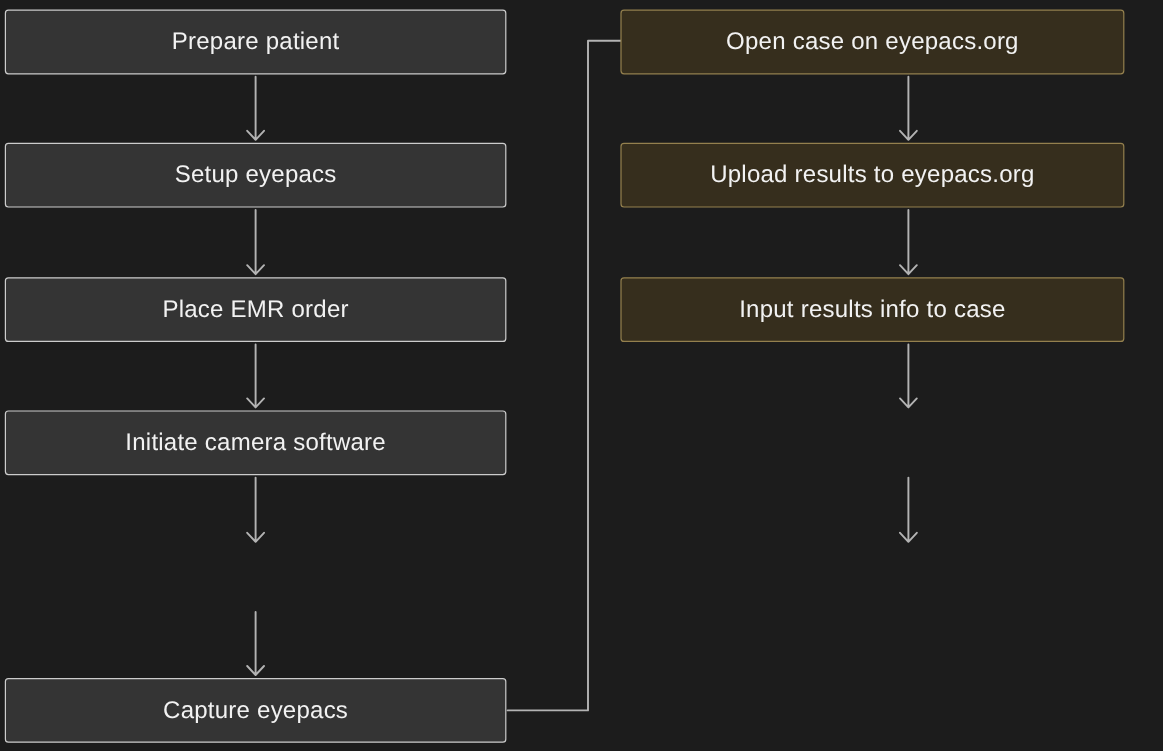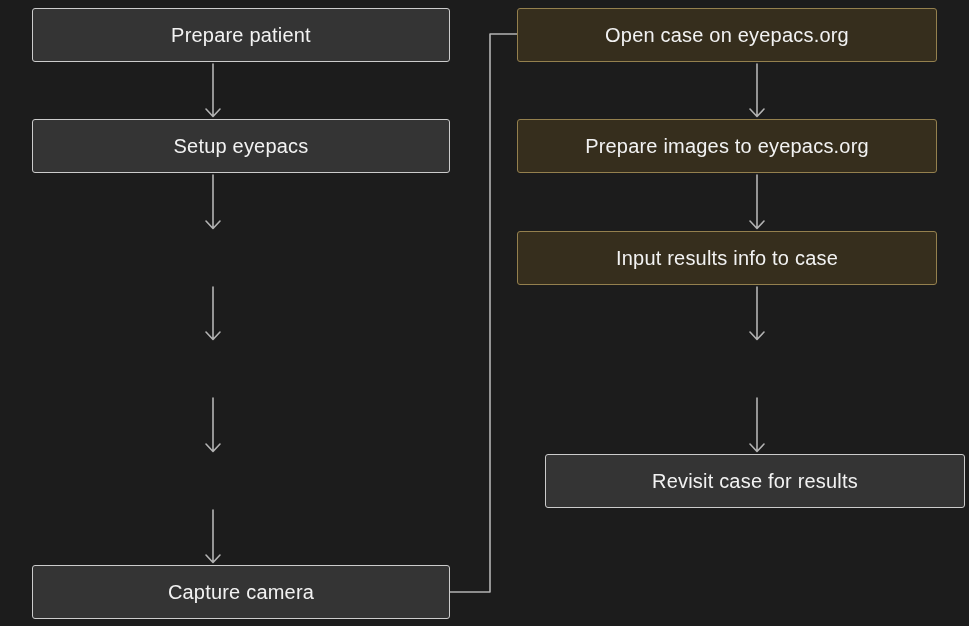--- a/index.html
+++ b/index.html
@@ -44,21 +44,20 @@
     justify-content:center;
     border-radius:3px;
     font-size:20px;
     letter-spacing:0.2px;
     color:var(--text);
     cursor:default;
   }
   .node.default{
     background:var(--node-fill);
     border:1px solid var(--node-border);
-    margin-left:28px;
   }
   .node.highlight{
     background:var(--highlight-fill);
     border:1px solid var(--highlight-border);
   }
   .col-left{left:4px;width:418px;}
   .col-right{left:517px;width:420px;}
 </style>
 </head>
 <body>
@@ -80,30 +79,33 @@
 
     <path d="M423 592 H490 V34 H543 M536 27 L543.5 34 L536 41"></path>
   </svg>
 
   <div class="node default col-left" style="top:8px">
     <span>Prepare patient</span>
   </div>
   <div class="node default col-left" style="top:119px">
     <span>Setup eyepacs</span>
   </div>
+  <div class="node default col-left" style="top:231px">
+    <span>Place EMR order</span>
+  </div>
+  <div class="node default col-left" style="top:342px">
+    <span>Initiate camera software</span>
+  </div>
   <div class="node default col-left" style="top:565px">
-    <span>Capture camera</span>
+    <span>Capture eyepacs</span>
   </div>
 
   <div class="node highlight col-right" style="top:8px">
     <span>Open case on eyepacs.org</span>
   </div>
   <div class="node highlight col-right" style="top:119px">
-    <span>Prepare images to eyepacs.org</span>
+    <span>Upload results to eyepacs.org</span>
   </div>
   <div class="node highlight col-right" style="top:231px">
     <span>Input results info to case</span>
-  </div>
-  <div class="node default col-right" style="top:454px">
-    <span>Revisit case for results</span>
   </div>
 
 </div>
 
 </body></html>

